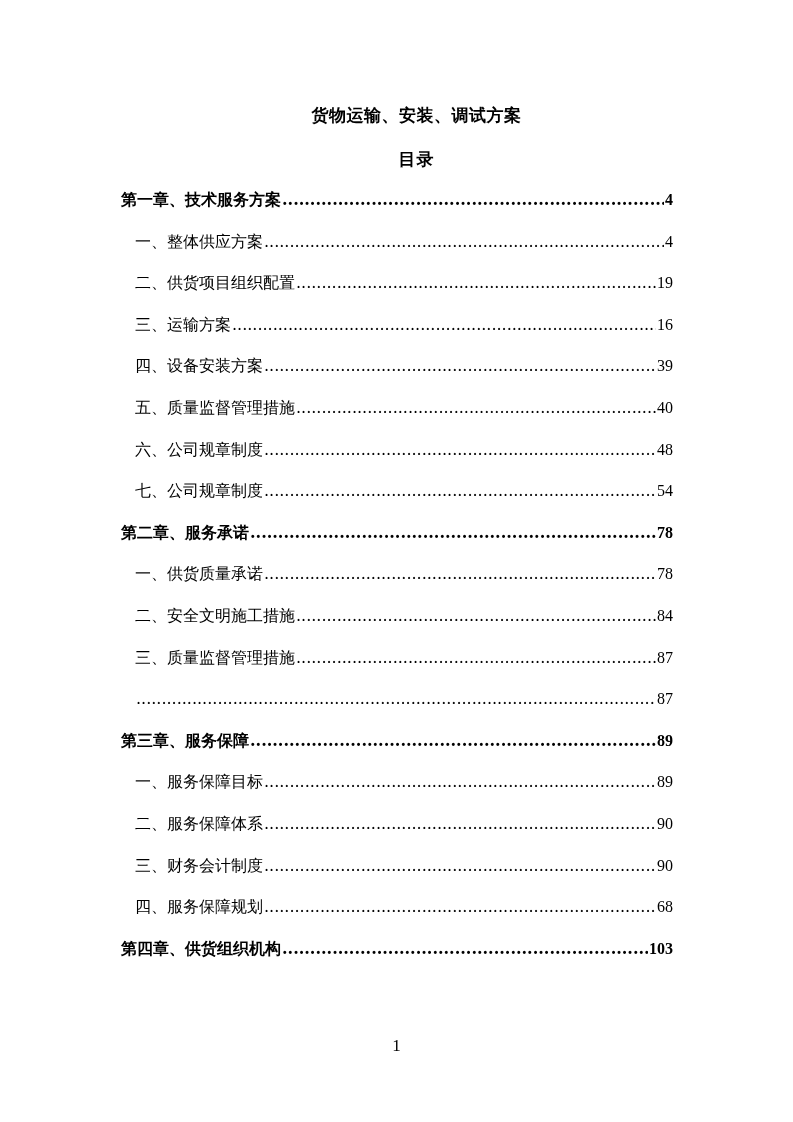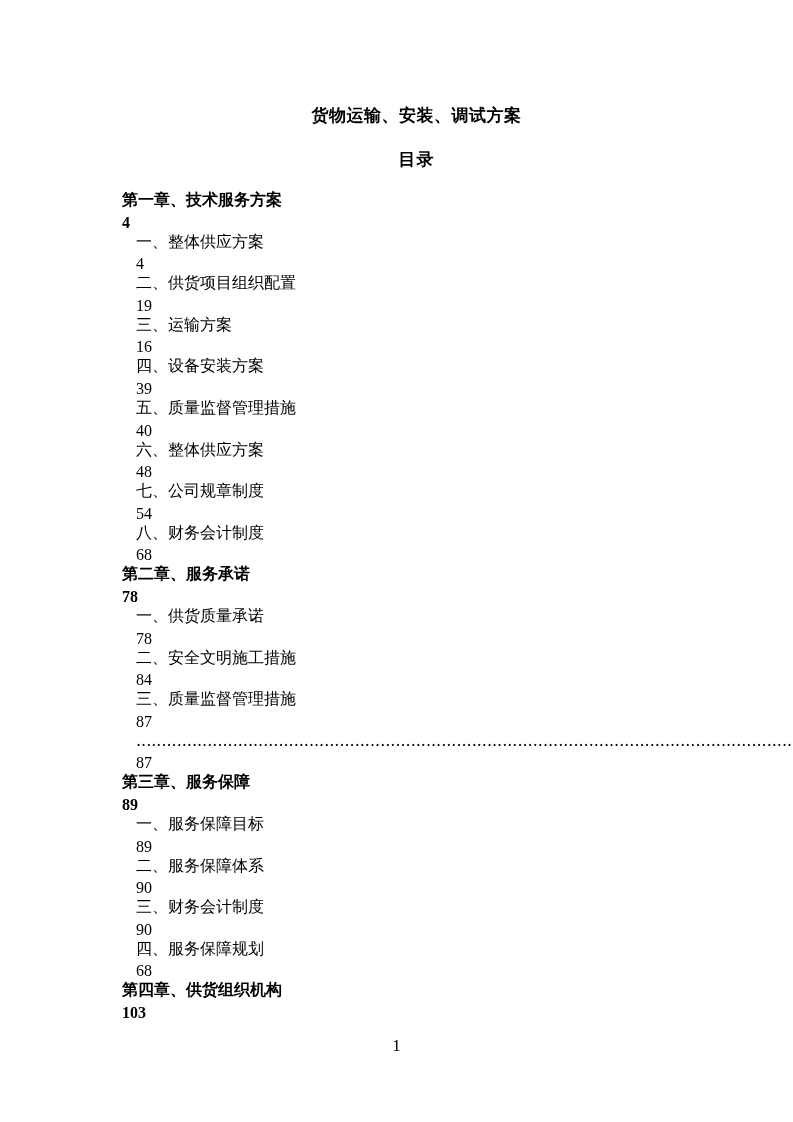--- a/index.html
+++ b/index.html
@@ -3,21 +3,21 @@
   <meta charset="utf-8">
   <style>
     html, body { margin: 0; padding: 0; background: #ffffff; }
     body { width: 793px; height: 1122px; position: relative; overflow: hidden;
            font-family: "DejaVu Serif", "Liberation Serif", serif; color: #000; }
     .title { position: absolute; top: 104px; left: 0; width: 833px; text-align: center;
              font-size: 17px; font-weight: bold; letter-spacing: 0.5px; }
     .subtitle { position: absolute; top: 148px; left: 0; width: 833px; text-align: center;
                 font-size: 17px; font-weight: bold; letter-spacing: 1px; }
     .toc { position: absolute; left: 121px; width: 552px; top: 190px; }
-    .row { display: flex; align-items: baseline; height: 41.6px; font-size: 16px; white-space: nowrap; flex-direction: column; }
+    .row { display: flex; align-items: baseline; height: 41.6px; font-size: 16px; white-space: nowrap; }
     .row.chapter { font-weight: bold; }
     .row.section { padding-left: 14px; }
     .row .label { flex: 0 0 auto; }
     .row .dots { flex: 1 1 auto; overflow: hidden; margin: 0 1px; }
     .row .dots::after { content: "............................................................................................................................................................................................................................"; letter-spacing: 0px; }
     .row .page { flex: 0 0 auto; font-family: "Liberation Serif", serif; }
     .footer { position: absolute; top: 1036px; left: 0; width: 793px; text-align: center;
               font-size: 17px; font-family: "Liberation Serif", serif; }
   </style>
 </head>
@@ -51,33 +51,28 @@
     <span class="label">四、设备安装方案</span>
     <span class="dots"></span>
     <span class="page">39</span>
   </div>
   <div class="row section">
     <span class="label">五、质量监督管理措施</span>
     <span class="dots"></span>
     <span class="page">40</span>
   </div>
   <div class="row section">
-    <span class="label">六、整体供应方案</span>
+    <span class="label">六、公司规章制度</span>
     <span class="dots"></span>
     <span class="page">48</span>
   </div>
   <div class="row section">
     <span class="label">七、公司规章制度</span>
     <span class="dots"></span>
     <span class="page">54</span>
-  </div>
-  <div class="row section">
-    <span class="label">八、财务会计制度</span>
-    <span class="dots"></span>
-    <span class="page">68</span>
   </div>
   <div class="row chapter">
     <span class="label">第二章、服务承诺</span>
     <span class="dots"></span>
     <span class="page">78</span>
   </div>
   <div class="row section">
     <span class="label">一、供货质量承诺</span>
     <span class="dots"></span>
     <span class="page">78</span>

